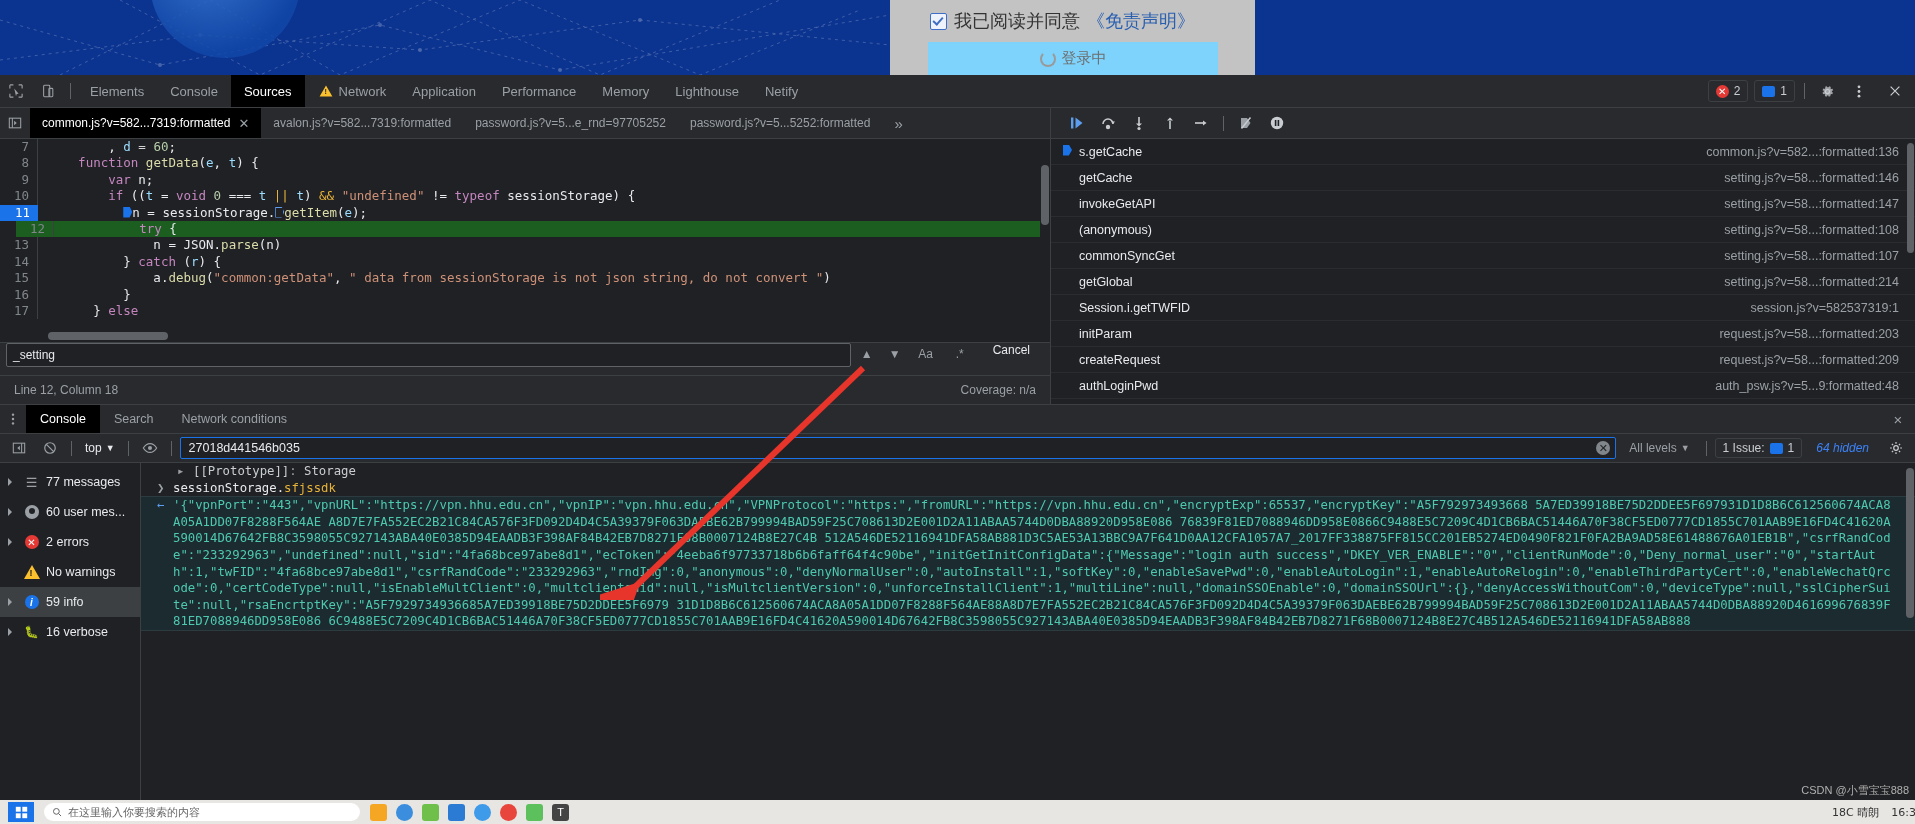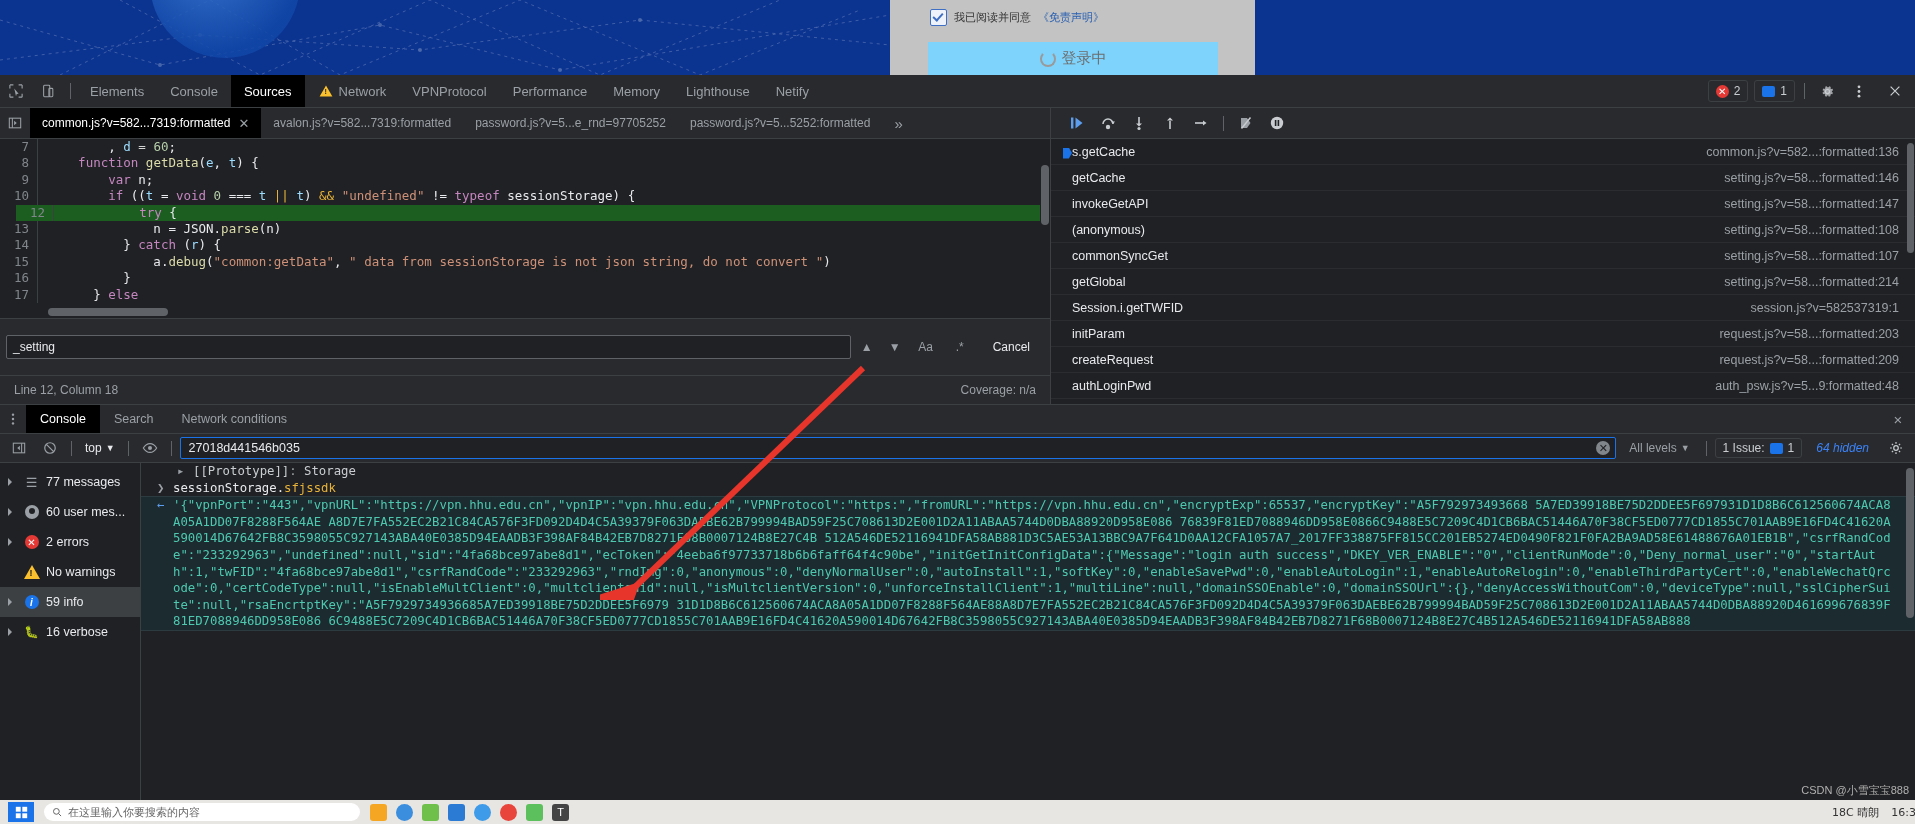--- a/index.html
+++ b/index.html
@@ -18,21 +18,21 @@
     background:#0b3390;overflow:hidden;}
   .hero-net{position:absolute;inset:0;opacity:.30;}
   .hero-blob{position:absolute;left:150px;top:-92px;width:150px;height:150px;border-radius:50%;
     background:radial-gradient(circle at 40% 35%,#3e7fd8,#1147a8 70%);opacity:.85;}
   .login-card{position:absolute;left:890px;top:0;width:365px;height:75px;background:#c3c3c3;}
   .agree-row{position:absolute;left:40px;top:9px;display:flex;align-items:center;gap:7px;}
   .cbx{width:15px;height:15px;border:1px solid #3f6fc4;background:#eef3fb;border-radius:2px;
     position:relative;}
   .cbx:after{content:"";position:absolute;left:4px;top:1px;width:4px;height:8px;
     border:solid #3f6fc4;border-width:0 2px 2px 0;transform:rotate(42deg);}
-  .agree-txt{font-size:11px;color:#333;font-family:"DejaVu Sans",sans-serif;}
+  .agree-txt{font-size:18px;color:#333;font-family:"DejaVu Sans",sans-serif;}
   .agree-link{color:#2a5fb0;}
   .login-btn{position:absolute;left:38px;top:42px;width:290px;height:33px;background:#7dd3fc;
     color:#6d6d6d;font-size:15px;display:flex;align-items:center;justify-content:center;gap:6px;
     font-family:"DejaVu Sans",sans-serif;}
   .spin{width:12px;height:12px;border:2px solid #9a9a9a;border-top-color:transparent;border-radius:50%;}
   .page-right-fill{position:absolute;left:1255px;top:0;width:660px;height:75px;background:#0b3390;}
 
   
   .devtools{position:absolute;left:0;top:75px;width:1915px;height:749px;background:#202124;}
 
@@ -81,40 +81,40 @@
   .bpmark.hollow{background:transparent;border:1.5px solid #5c9ded;box-sizing:border-box;}
   .k{color:#c586c0;} .fn{color:#dcdcaa;} .var{color:#9cdcfe;} .num{color:#b5cea8;}
   .str{color:#ce9178;} .op{color:#d4d4d4;} .pl{color:#e8eaed;} .ident{color:#e8eaed;}
   .or{color:#e8b339;}
   .hscroll{position:absolute;left:38px;right:10px;bottom:0;height:10px;}
   .hscroll .thumb{height:8px;background:#5f6368;border-radius:4px;width:120px;margin-left:10px;}
   .vscroll{position:absolute;right:0;top:0;bottom:0;width:10px;background:#202124;}
   .vscroll .thumb{position:absolute;top:26px;left:1px;width:8px;height:60px;background:#5f6368;border-radius:4px;}
 
   
-  .searchbar{height:32px;background:#292a2d;display:flex;align-items:center;
-    border-top:1px solid #3c4043;padding:12px 6px;gap:4px;}
+  .searchbar{height:32px;background:#292a2d;display:flex;align-items:flex-start;
+    border-top:1px solid #3c4043;padding:0 6px;gap:4px;}
   .searchbox{flex:1;height:22px;background:#202124;border:1px solid #5f6368;border-radius:2px;
     display:flex;align-items:center;padding:0 6px;font-size:12px;color:#e8eaed;}
   .sb-btn{width:24px;height:22px;display:flex;align-items:center;justify-content:center;
     color:#9aa0a6;font-size:12px;cursor:pointer;}
   .cancel{padding:0 14px;font-size:12px;color:#e8eaed;cursor:pointer;}
   .statusbar{height:28px;background:#292a2d;display:flex;align-items:center;justify-content:space-between;
     padding:0 14px;font-size:12px;color:#9aa0a6;border-top:1px solid #3c4043;}
 
   
   .src-right{flex:1;display:flex;flex-direction:column;background:#202124;}
   .dbg-toolbar{height:30px;background:#292a2d;display:flex;align-items:center;gap:3px;padding:0 12px;
     border-bottom:1px solid #3c4043;}
   .dbg-btn{width:28px;height:24px;display:flex;align-items:center;justify-content:center;cursor:pointer;}
   .dbg-sep{width:1px;height:15px;background:#5f6368;margin:0 5px;}
   .callstack{flex:1;overflow:hidden;position:relative;}
   .cs-row{height:25px;display:flex;align-items:center;justify-content:space-between;
     padding:0 16px 0 12px;border-bottom:1px solid #2b2c2f;font-size:12.5px;color:#e8eaed;cursor:pointer;}
-  .cs-name{display:flex;align-items:flex-end;}
+  .cs-name{display:flex;align-items:flex-start;gap:7px;}
   .cs-arrow{width:9px;height:11px;background:#1a73e8;
     clip-path:polygon(0 0,65% 0,100% 50%,65% 100%,0 100%);}
   .cs-arrow.blank{background:transparent;}
   .cs-loc{color:#9aa0a6;font-size:12.5px;}
   .cs-scroll{position:absolute;right:0;top:0;bottom:0;width:9px;}
   .cs-scroll .thumb{position:absolute;top:4px;left:1px;width:7px;height:110px;background:#5f6368;border-radius:4px;}
 
   
   .drawer{display:flex;flex-direction:column;height:421px;background:#202124;border-top:1px solid #3c4043;}
   .drawer-tabs{height:28px;background:#292a2d;display:flex;align-items:stretch;
@@ -252,21 +252,21 @@
           <span>Console</span>
         </div>
       <div class="mtab active">
           <span>Sources</span>
         </div>
       <div class="mtab">
         <span class="ic-warn" style="transform:scale(.8)"></span>
         <span>Network</span>
       </div>
       <div class="mtab">
-          <span>VPNProtocol</span>
+          <span>Application</span>
         </div>
       <div class="mtab">
           <span>Performance</span>
         </div>
       <div class="mtab">
           <span>Memory</span>
         </div>
       <div class="mtab">
           <span>Lighthouse</span>
         </div>
@@ -341,20 +341,24 @@
             <div class="gutter">8</div>
             <div class="code"><span class="pl">    </span><span class="k">function</span><span class="pl"> </span><span class="fn">getData</span><span class="pl">(</span><span class="var">e</span><span class="pl">, </span><span class="var">t</span><span class="pl">) {</span></div>
           </div>
           <div class="coderow">
             <div class="gutter">9</div>
             <div class="code"><span class="pl">        </span><span class="k">var</span><span class="pl"> </span><span class="ident">n</span><span class="pl">;</span></div>
           </div>
           <div class="coderow">
             <div class="gutter">10</div>
             <div class="code"><span class="pl">        </span><span class="k">if</span><span class="pl"> ((</span><span class="var">t</span><span class="pl"> = </span><span class="k">void</span><span class="pl"> </span><span class="num">0</span><span class="pl"> === </span><span class="var">t</span><span class="pl"> </span><span class="or">||</span><span class="pl"> </span><span class="var">t</span><span class="pl">) </span><span class="or">&amp;&amp;</span><span class="pl"> </span><span class="str">"undefined"</span><span class="pl"> != </span><span class="k">typeof</span><span class="pl"> </span><span class="ident">sessionStorage</span><span class="pl">) {</span></div>
+          </div>
+          <div class="coderow row-bp">
+            <div class="gutter">11</div>
+            <div class="code"><span class="pl">          </span><span class="bpmark"></span><span class="ident">n</span><span class="pl"> = </span><span class="ident">sessionStorage</span><span class="pl">.</span><span class="bpmark hollow"></span><span class="fn">getItem</span><span class="pl">(</span><span class="var">e</span><span class="pl">);</span></div>
           </div>
           <div class="coderow row-exec">
             <div class="gutter">12</div>
             <div class="code"><span class="pl">          </span><span class="k">try</span><span class="pl"> {</span></div>
           </div>
           <div class="coderow">
             <div class="gutter">13</div>
             <div class="code"><span class="pl">              </span><span class="ident">n</span><span class="pl"> = </span><span class="ident">JSON</span><span class="pl">.</span><span class="fn">parse</span><span class="pl">(</span><span class="ident">n</span><span class="pl">)</span></div>
           </div>
           <div class="coderow">

